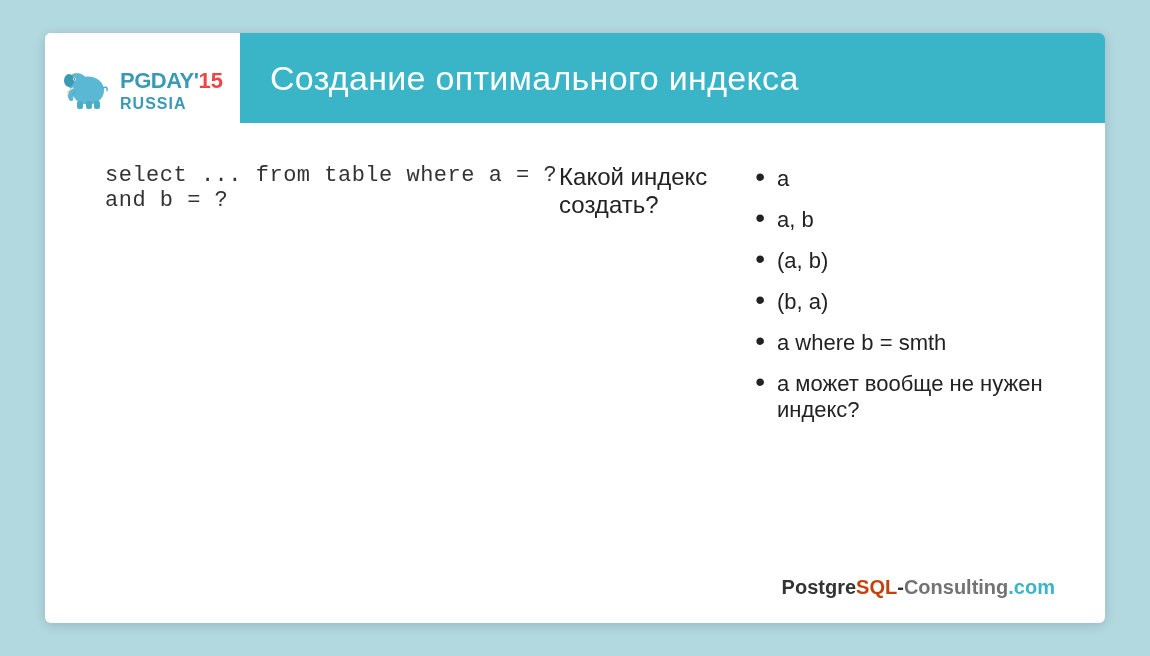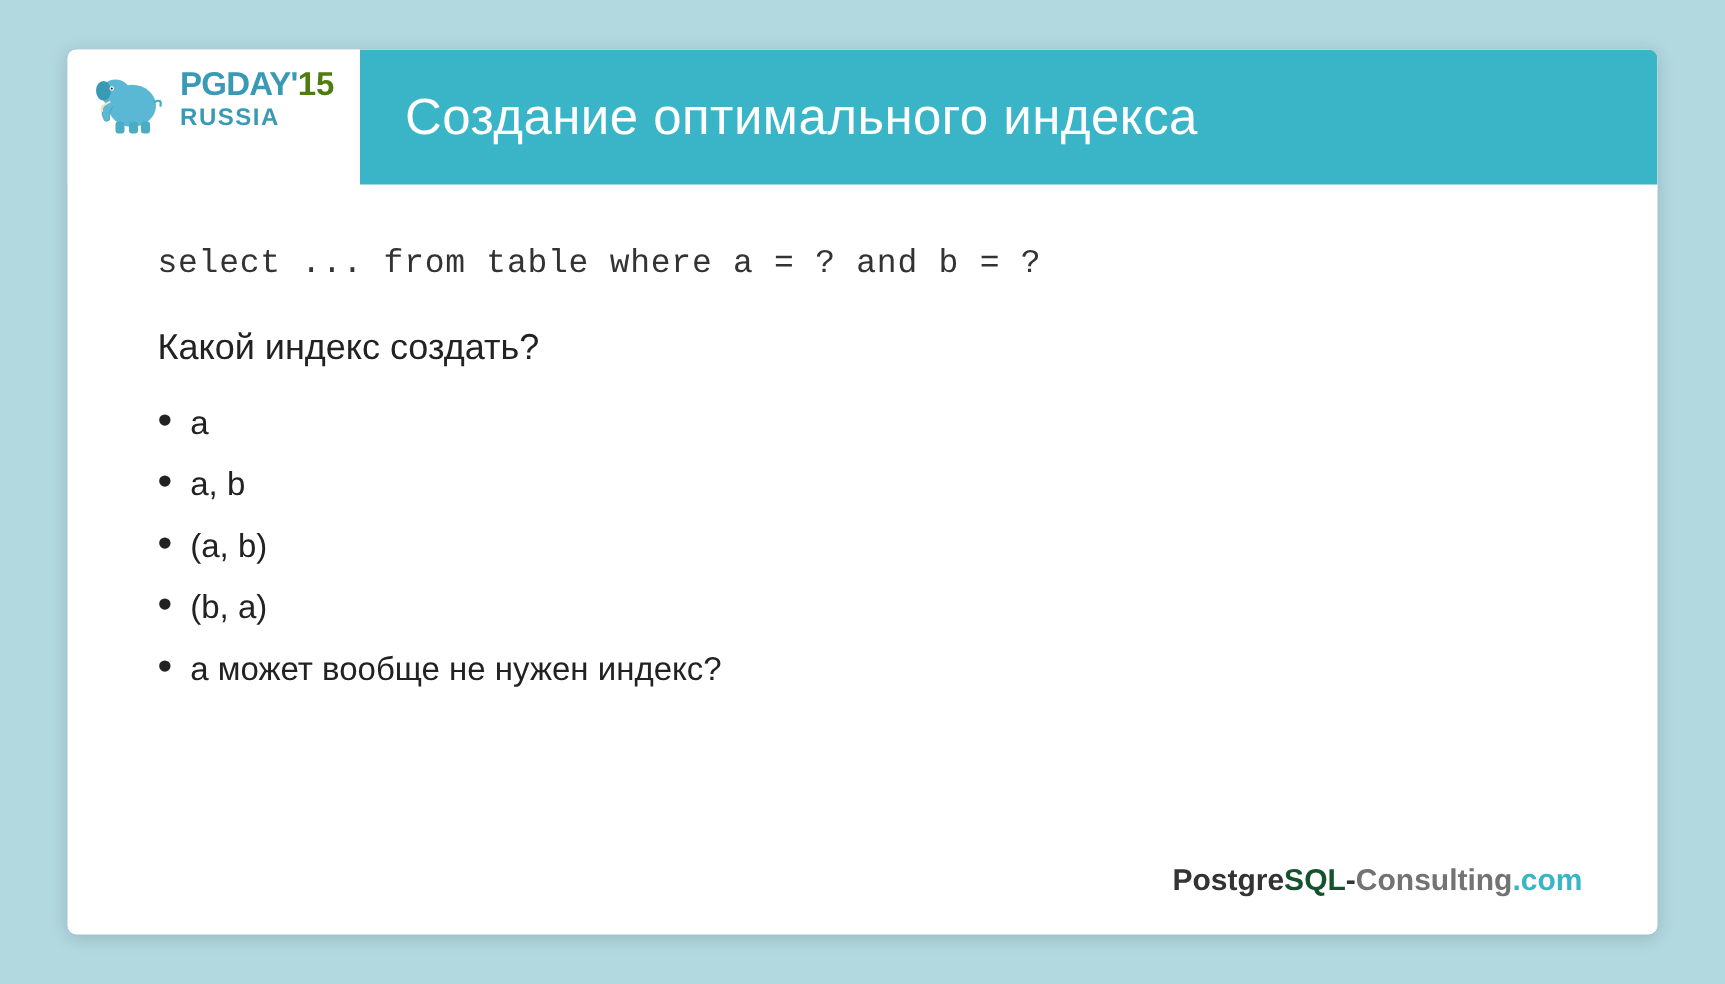--- a/index.html
+++ b/index.html
@@ -30,21 +30,21 @@
       display: flex;
       align-items: stretch;
       height: 90px;
       flex-shrink: 0;
     }
 
     .logo-area {
       background: #ffffff;
       width: 195px;
       display: flex;
-      align-items: flex-start;
+      align-items: flex-end;
       justify-content: center;
       padding: 10px 15px;
       flex-shrink: 0;
     }
 
     .logo-text-block {
       display: flex;
       flex-direction: column;
       align-items: flex-start;
       margin-left: 8px;
@@ -61,21 +61,21 @@
     .logo-russia {
       font-size: 16px;
       font-weight: bold;
       color: #3a9ab5;
       line-height: 1.2;
       letter-spacing: 1px;
     }
 
     .logo-year {
       font-size: 22px;
-      color: #4d7c0f;
+      color: #ef4444;
       font-weight: bold;
     }
 
     .header-title-bar {
       background: #3ab5c8;
       flex: 1;
       display: flex;
       align-items: center;
       padding: 0 30px;
     }
@@ -85,22 +85,23 @@
       font-size: 34px;
       font-weight: normal;
       letter-spacing: 0.3px;
     }
 
     
     .slide-content {
       flex: 1;
       padding: 40px 60px 30px 60px;
       display: flex;
-      flex-direction: column;
+      flex-direction: row;
       position: relative;
+      justify-content: space-between;
     }
 
     .sql-query {
       font-family: 'Courier New', Courier, monospace;
       font-size: 22px;
       color: #333333;
       margin-bottom: 30px;
       letter-spacing: 0.5px;
     }
 
@@ -142,21 +143,21 @@
       color: #333333;
     }
 
     .footer-brand .postgres {
       font-weight: bold;
       color: #333333;
     }
 
     .footer-brand .sql {
       font-weight: bold;
-      color: #14532d;
+      color: #c2410c;
     }
 
     .footer-brand .dash {
       font-weight: bold;
       color: #333333;
     }
 
     .footer-brand .consulting {
       font-weight: bold;
       color: #737373;
@@ -233,20 +234,23 @@
       <li>
           <span>a, b</span>
         </li>
       <li>
           <span>(a, b)</span>
         </li>
       <li>
           <span>(b, a)</span>
         </li>
       <li>
+          <span>a where b = smth</span>
+        </li>
+      <li>
           <span>а может вообще не нужен индекс?</span>
         </li>
     </ul>
 
     <div class="footer-brand">
       <span class="postgres">Postgre</span><span class="sql">SQL</span><span class="dash">-</span><span class="consulting">Consulting</span><span class="dot-com">.com</span>
     </div>
 
   </div>
 

